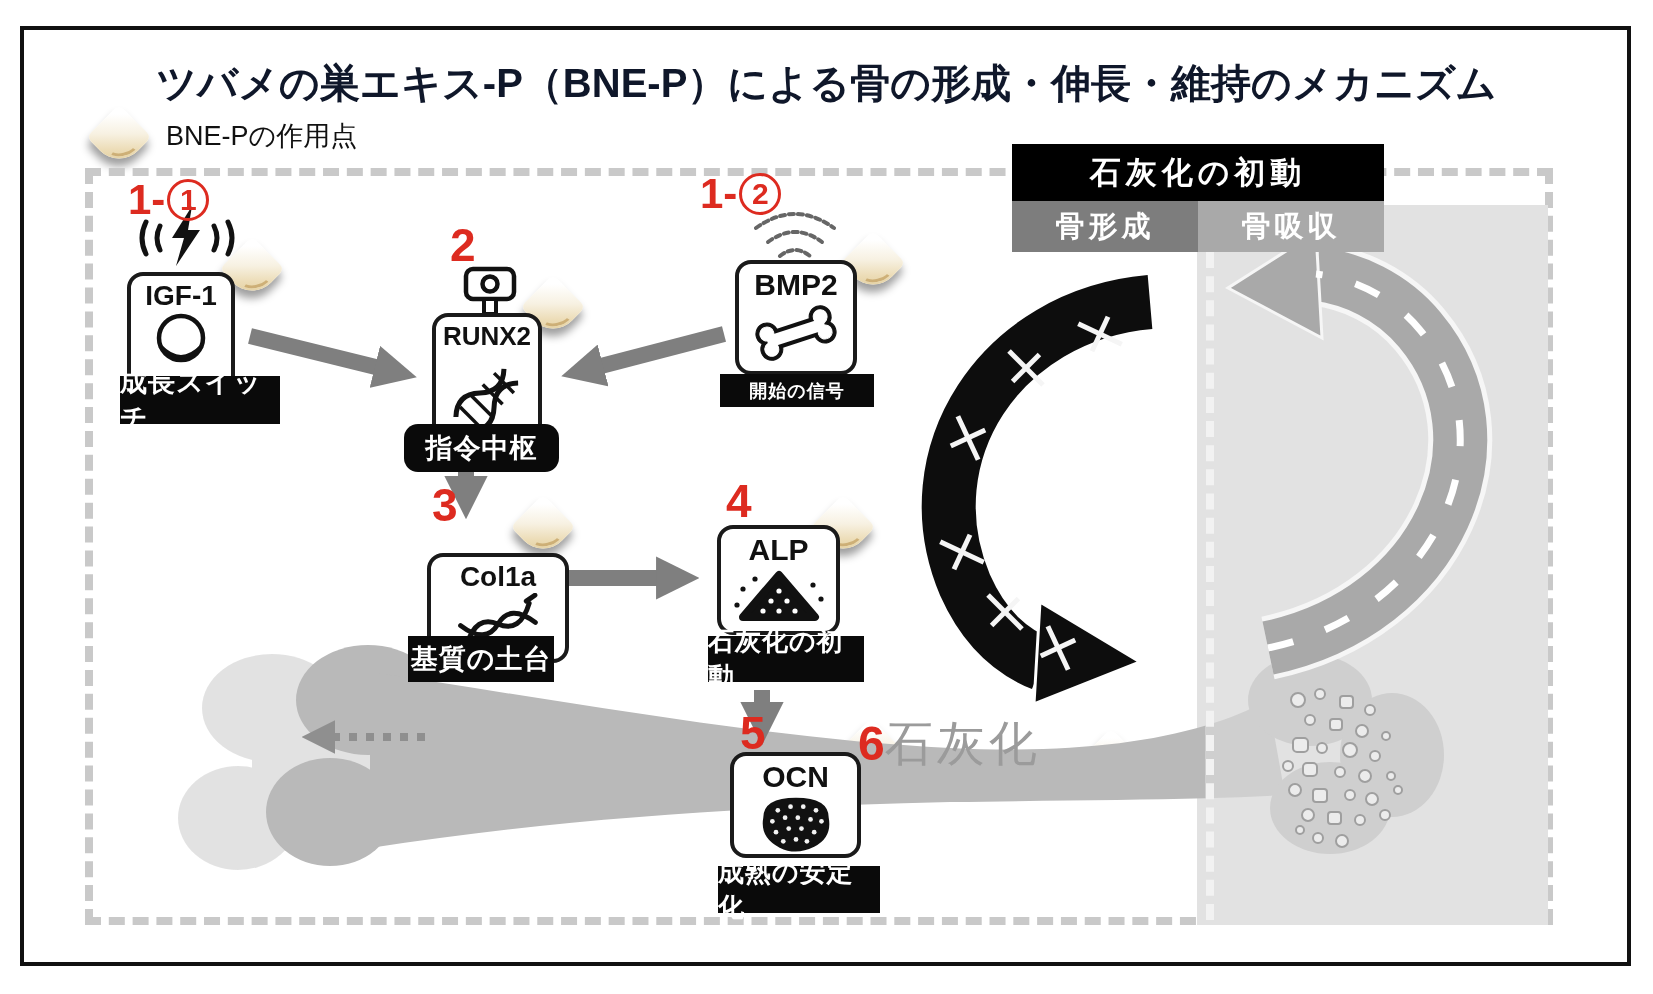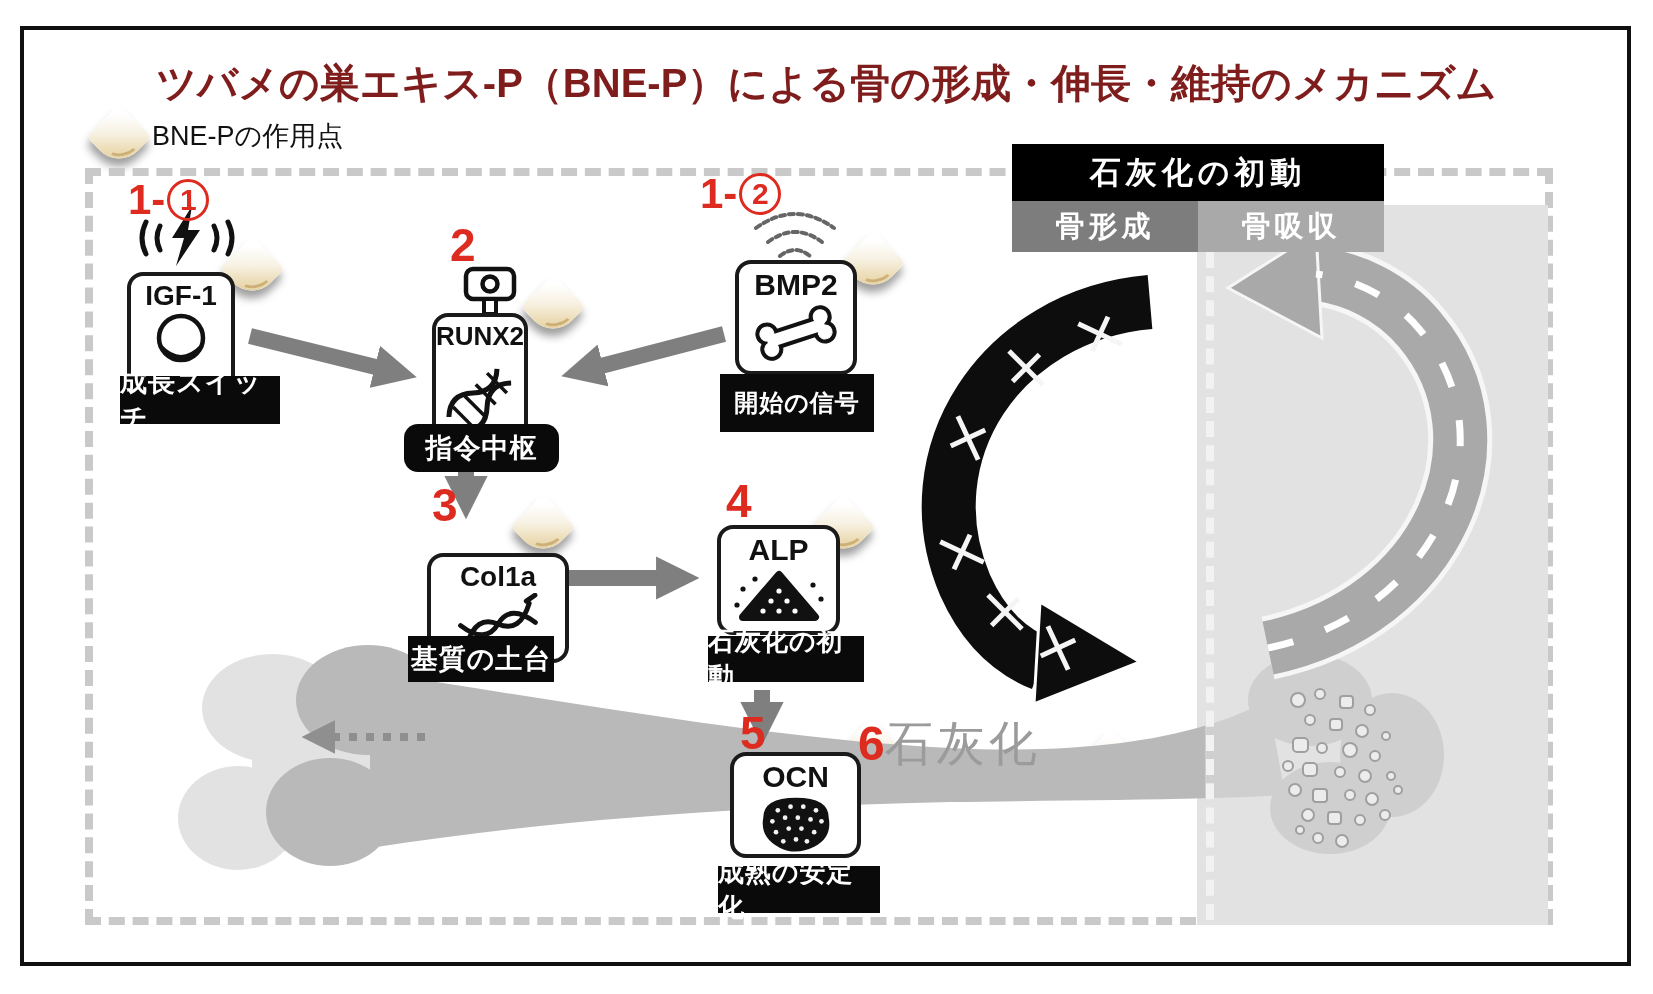--- a/index.html
+++ b/index.html
@@ -1,20 +1,20 @@
 <!DOCTYPE html>
 <html><head>
 <meta charset="utf-8">
 <style>
   html,body{margin:0;padding:0;background:#fff;}
   body{font-family:"Liberation Sans","DejaVu Sans",sans-serif;}
   .stage{position:relative;width:1653px;height:994px;background:#fff;overflow:hidden;}
   .frame{position:absolute;left:20px;top:26px;right:22px;bottom:28px;border:4px solid #111;}
-  .title{position:absolute;left:0;right:0;top:56px;text-align:center;font-size:40px;font-weight:bold;color:#7f1d1d;letter-spacing:0px;}
-  .legend{position:absolute;left:88px;top:106px;display:flex;align-items:center;gap:4px;}
+  .title{position:absolute;left:0;right:0;top:56px;text-align:center;font-size:40px;font-weight:bold;color:#0f172a;letter-spacing:0px;}
+  .legend{position:absolute;left:88px;top:106px;display:flex;align-items:center;gap:18px;}
   .legend-label{font-size:27px;color:#111;}
   
   .nest{position:absolute;width:62px;height:62px;}
   .nest .gem{position:absolute;left:8px;top:8px;width:46px;height:46px;transform:rotate(45deg);
     border-radius:14% 14% 58% 14%;
     background:linear-gradient(135deg,#ffffff 15%,#f7f1e2 45%,#ecdcb6 70%,#e2cfa0 90%);
     box-shadow:5px 6px 8px rgba(0,0,0,.38);}
   .nest .streak{position:absolute;left:18px;top:30px;width:26px;height:14px;border:3px solid #c9a96e;
     border-color:transparent transparent #c9a96e transparent;border-radius:50%;transform:rotate(-12deg);opacity:.85;}
   .legend .nest{position:relative;width:60px;height:60px;flex:0 0 60px;}
@@ -213,21 +213,21 @@
     </div>
 
   <div class="badge" style="left:450px;top:218px;font-size:46px;">
     <span>2</span>
   </div>
   <svg class="topper" style="left:462px;top:266px;" width="56" height="50" viewBox="0 0 56 50">
     <rect x="4" y="3" width="48" height="30" rx="7" fill="#fff" stroke="#111" stroke-width="4.5"></rect>
     <circle cx="28" cy="18" r="7.5" fill="none" stroke="#111" stroke-width="4.5"></circle>
     <rect x="22" y="33" width="12" height="15" fill="#fff" stroke="#111" stroke-width="4"></rect>
   </svg>
-  <div class="node-box" style="left:432px;top:313px;width:96px;height:145px;">
+  <div class="node-box" style="left:432px;top:313px;width:110px;height:145px;">
     <div class="gene" style="font-size:26px;">RUNX2</div>
     <svg width="92" height="96" viewBox="0 0 92 96">
       <g transform="translate(46,48) rotate(-45)" fill="none" stroke="#111" stroke-width="5">
         <path d="M-34 -10 Q-17 -26 0 -10 Q17 6 34 -10"></path>
         <path d="M-34 10 Q-17 26 0 10 Q17 -6 34 10"></path>
         <line x1="-24" y1="-14" x2="-24" y2="14" stroke-width="3.5"></line>
         <line x1="-8" y1="-14" x2="-8" y2="14" stroke-width="3.5"></line>
         <line x1="8" y1="-14" x2="8" y2="14" stroke-width="3.5"></line>
         <line x1="24" y1="-14" x2="24" y2="14" stroke-width="3.5"></line>
       </g>
@@ -264,21 +264,21 @@
         <g stroke="#fff" fill="#fff" stroke-linecap="round">
           <line x1="-24" y1="0" x2="24" y2="0" stroke-width="12"></line>
           <circle cx="-28" cy="-8" r="7"></circle>
             <circle cx="-28" cy="8" r="7"></circle>
           <circle cx="28" cy="-8" r="7"></circle>
             <circle cx="28" cy="8" r="7"></circle>
         </g>
       </g>
     </svg>
   </div>
-  <div class="nlabel" style="left:720px;top:374px;width:154px;height:58px;font-size:24px;">開始の信号</div>
+  <div class="nlabel" style="left:720px;top:374px;width:154px;height:33px;font-size:18px;">開始の信号</div>
   <div class="nest" style="left:842px;top:232px;">
       <span class="gem"></span>
       <span class="streak"></span>
     </div>
 
   <div class="badge" style="left:432px;top:478px;font-size:46px;">
     <span>3</span>
   </div>
   <div class="node-box" style="left:427px;top:525px;width:142px;height:110px;margin-top:28px;">
     <div class="gene" style="font-size:28px;">Col1a</div>

